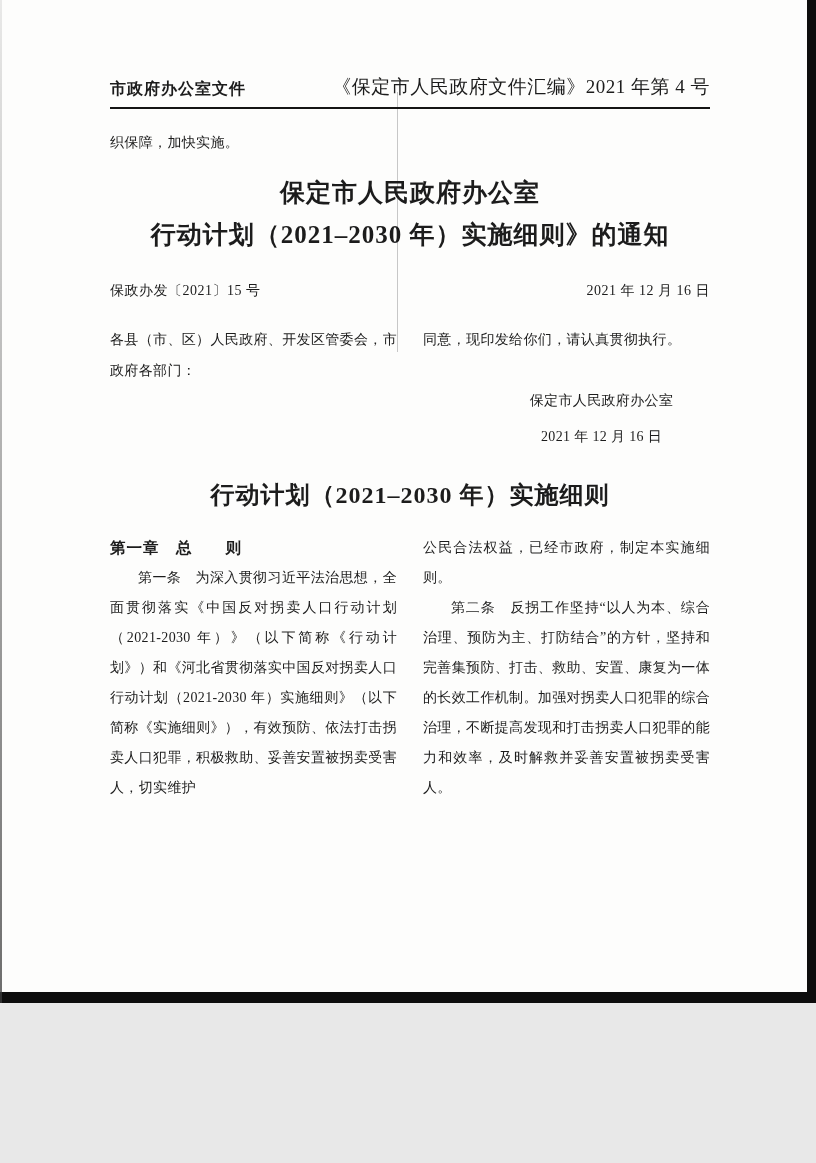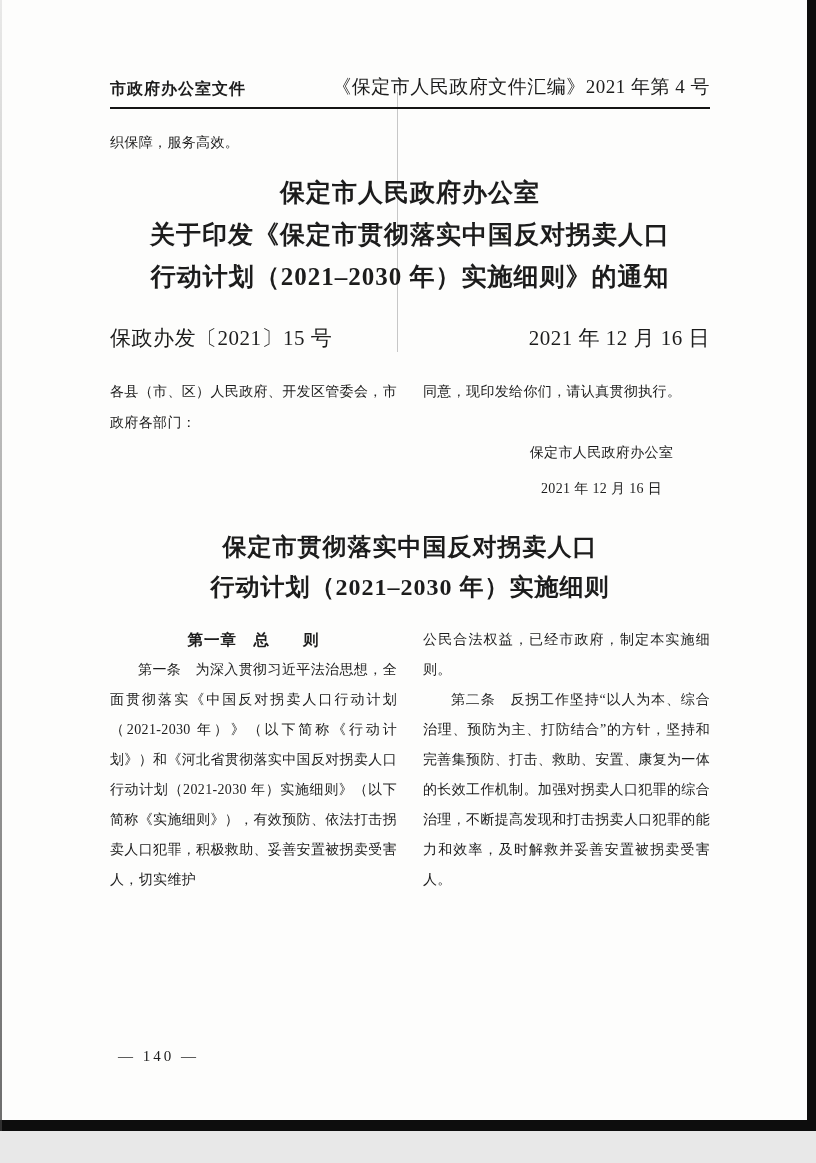--- a/index.html
+++ b/index.html
@@ -1,18 +1,18 @@
 <!DOCTYPE html>
 <html><head>
 <meta charset="utf-8">
 <style>
   html,body{margin:0;padding:0;background:#e8e8e8;}
   .page{
     position:relative;
-    width:816px;height:1131px;
+    width:816px;height:1003px;
     background:#fdfdfc;
     overflow:hidden;
     font-family:"Liberation Serif","DejaVu Serif",serif;
     color:#1c1c1c;
   }
   
   .edge-right{position:absolute;top:0;right:0;width:9px;height:100%;background:#0d0d0d;}
   .edge-bottom{position:absolute;left:0;bottom:0;width:100%;height:11px;background:#0d0d0d;}
   .edge-left{position:absolute;left:0;top:0;width:2px;height:100%;
     background:linear-gradient(to bottom,rgba(120,120,120,.15),rgba(60,60,60,.75));}
@@ -30,27 +30,27 @@
        text-align:justify;text-justify:inter-ideograph;}
   .col p{margin:0;}
   .indent{text-indent:2em;}
   .sec1{margin-top:18px;}
   .sec2{margin-top:24px;}
   .sec3{margin-top:18px;}
   .sec3 .col{line-height:30px;}
   
   .title1{margin-top:14px;text-align:center;font-weight:700;font-size:25px;line-height:42px;letter-spacing:1px;}
   
-  .docline{margin-top:26px;display:flex;justify-content:space-between;font-size:21px;letter-spacing:.5px;}
+  .docline{margin-top:26px;display:flex;justify-content:space-between;font-size:14px;letter-spacing:.5px;}
   
   .sig{margin-top:28px;text-align:center;padding-left:70px;line-height:36px;}
   
   .title2{margin-top:20px;text-align:center;font-weight:700;font-size:24px;line-height:40px;letter-spacing:1px;}
   
-  .chapter{font-weight:700;font-size:15.5px;text-align:center;margin:0 0 8px 0;letter-spacing:1px;}
+  .chapter{font-weight:700;font-size:15.5px;margin:0 0 8px 0;letter-spacing:1px;}
   
   .pageno{position:absolute;left:118px;top:1048px;font-size:15px;letter-spacing:3px;}
 </style>
 </head>
 <body>
 
 <div class="page">
 
   <div class="edge-right"></div>
   <div class="edge-bottom"></div>
@@ -59,27 +59,26 @@
 
   <div class="content">
 
     <div class="hdr">
       <span class="hdr-left">市政府办公室文件</span>
       <span class="hdr-right">《保定市人民政府文件汇编》2021 年第 4 号</span>
     </div>
 
     <div class="cols sec1">
       <div class="col">
-        <p>织保障，服务高效。</p>
+        <p>织保障，加快实施。</p>
       </div>
     </div>
 
     <div class="title1">
       <div>保定市人民政府办公室</div>
-      <div>关于印发《保定市贯彻落实中国反对拐卖人口</div>
       <div>行动计划（2021–2030 年）实施细则》的通知</div>
     </div>
 
     <div class="docline">
       <span>保政办发〔2021〕15 号</span>
       <span>2021 年 12 月 16 日</span>
     </div>
 
     <div class="cols sec2">
       <div class="col">
@@ -88,21 +87,20 @@
       <div class="col">
         <p>同意，现印发给你们，请认真贯彻执行。</p>
         <div class="sig">
           <div>保定市人民政府办公室</div>
           <div>2021 年 12 月 16 日</div>
         </div>
       </div>
     </div>
 
     <div class="title2">
-      <div>保定市贯彻落实中国反对拐卖人口</div>
       <div>行动计划（2021–2030 年）实施细则</div>
     </div>
 
     <div class="cols sec3">
       <div class="col">
         <p class="chapter">第一章　总　　则</p>
         <p class="indent">第一条　为深入贯彻习近平法治思想，全面贯彻落实《中国反对拐卖人口行动计划（2021-2030 年）》（以下简称《行动计划》）和《河北省贯彻落实中国反对拐卖人口行动计划（2021-2030 年）实施细则》（以下简称《实施细则》），有效预防、依法打击拐卖人口犯罪，积极救助、妥善安置被拐卖受害人，切实维护</p>
       </div>
       <div class="col">
         <p>公民合法权益，已经市政府，制定本实施细则。</p>

